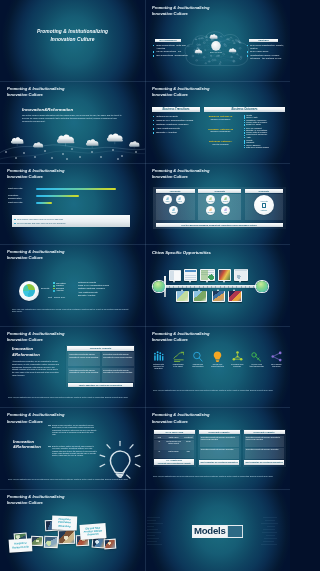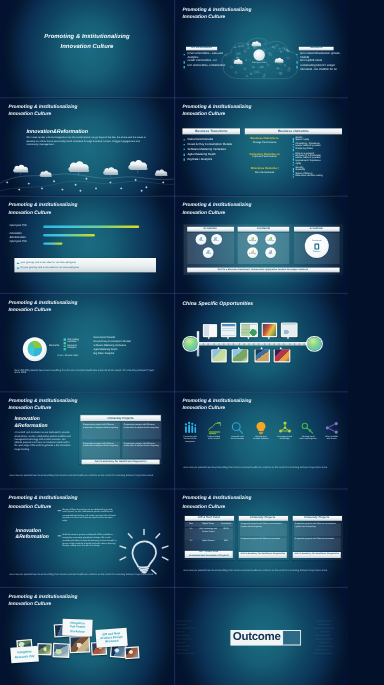--- a/index.html
+++ b/index.html
@@ -831,21 +831,21 @@
         <div style="position:absolute;left:80px;top:21px;width:26px;height:15px;background:#f5f8f9;transform:rotate(-4deg);box-shadow:0 .5px 1.2px rgba(0,0,0,.5);display:flex;flex-direction:column;align-items:center;justify-content:center;">
           <span style="color:#23a2b8;font-size:2.5px;line-height:3.1px;font-weight:bold;font-style:italic;">EM and New</span>
           <span style="color:#23a2b8;font-size:2.5px;line-height:3.1px;font-weight:bold;font-style:italic;">Product Design</span>
           <span style="color:#23a2b8;font-size:2.5px;line-height:3.1px;font-weight:bold;font-style:italic;">Research</span>
         </div>
       </div>
     </div>
     <div class="slide">
       <div class="bg"></div>
       <div class="thanksbox" style="left:47px;top:35.5px;">
-        <div class="tw">Outcome</div>
+        <div class="tw">Models</div>
         <div class="tg"></div>
       </div>
       <div style="position:absolute;inset:0;z-index:2;opacity:.5;">
         <div style="position:absolute;left:2px;top:28px;width:13px;height:.7px;background:rgba(150,200,225,.16)"></div>
         <div style="position:absolute;left:2px;top:31px;width:9px;height:.7px;background:rgba(150,200,225,.16)"></div>
         <div style="position:absolute;left:2px;top:34px;width:16px;height:.7px;background:rgba(150,200,225,.16)"></div>
         <div style="position:absolute;left:2px;top:37px;width:7px;height:.7px;background:rgba(150,200,225,.16)"></div>
         <div style="position:absolute;left:2px;top:40px;width:11px;height:.7px;background:rgba(150,200,225,.16)"></div>
         <div style="position:absolute;left:2px;top:43px;width:14px;height:.7px;background:rgba(150,200,225,.16)"></div>
         <div style="position:absolute;left:2px;top:46px;width:8px;height:.7px;background:rgba(150,200,225,.16)"></div>

